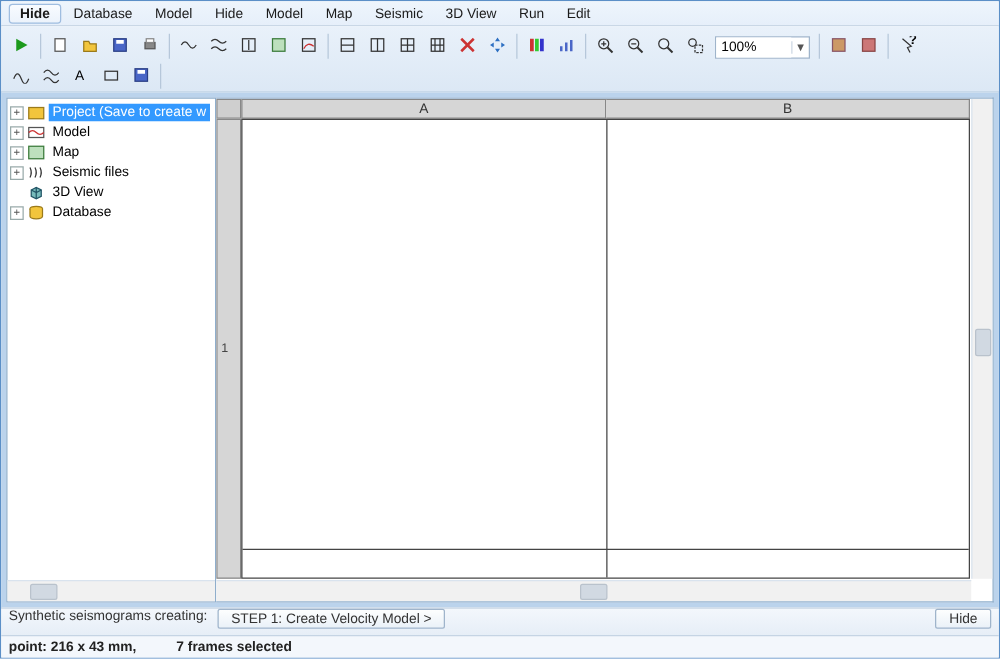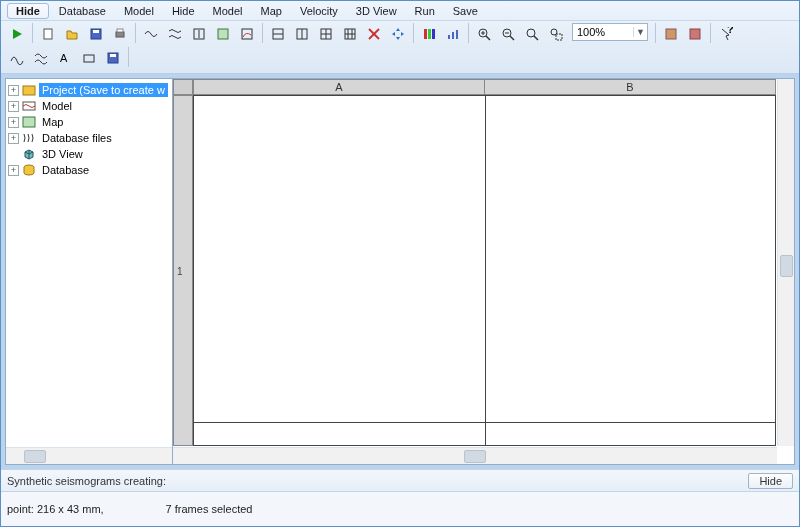--- a/index.html
+++ b/index.html
@@ -16,21 +16,21 @@
 .titlebar .win-close { width: 46px; background: linear-gradient(#f08377,#d44b3f); border-color:#b23a30; color:#fff;}
 .titlebar .win-btn svg { display:block; }
 
 
 .menubar { height: 20px; background: linear-gradient(#eef5fc,#e6effa); border-bottom: 1px solid #c9d7e6; display:flex; align-items:center; padding: 0 6px; gap: 2px;}
 .menubar .menu-item { padding: 2px 8px; color:#1a1a1a; cursor:default;}
 .menubar .menu-item.first { font-weight:600; border: 1px solid #9fbde0; background: linear-gradient(#f8fbff,#ecf3fb); border-radius:3px; padding:1px 8px;}
 
 
 .toolbars { background: linear-gradient(#e9f1fa,#dce8f5); border-bottom: 1px solid #b9cee2; padding: 2px 4px; }
-.tool-row { display:flex; align-items:flex-start; height: 24px;}
+.tool-row { display:flex; align-items:flex-end; height: 24px;}
 .tool-sep { width:1px; height:20px; background:#b6c7da; margin:0 3px;}
 .tool-btn { width:22px; height:22px; display:flex; align-items:center; justify-content:center; margin:0 1px; border:1px solid transparent; border-radius:2px; cursor:default;}
 .zoom-box { margin:0 4px; display:flex; align-items:center; border:1px solid #9fb4cb; background:#fff; height:18px;}
 .zoom-box input { border:none; width:60px; padding:0 4px; font-size:11px; height:16px; outline:none;}
 .zoom-box .dd { width:14px; text-align:center; border-left:1px solid #cdd8e4; color:#555; font-size:9px;}
 
 
 .body { flex:1; display:flex; background:#bbd3ec; padding:4px; gap:0; overflow:hidden;}
 .tree-panel { width:168px; background:#fff; border:1px solid #8faecc; display:flex; flex-direction:column;}
 .tree { flex:1; padding:3px 2px; overflow:hidden;}
@@ -53,45 +53,45 @@
 .corner { position:absolute; top:0; left:0; width:20px; height:16px; background:#cfcfcf; border:1px solid #888;}
 .grid { position:absolute; top:16px; left:20px; right:18px; bottom:18px; border:1px solid #444;}
 .grid .v-mid { position:absolute; top:0; bottom:0; left:50%; width:1px; background:#444;}
 .grid .h-bot { position:absolute; left:0; right:0; bottom:22px; height:1px; background:#444;}
 .vscroll { position:absolute; top:0; right:0; bottom:18px; width:17px; background:#f1f1f1; border-left:1px solid #d9e3ee;}
 .vscroll .vthumb { position:absolute; top:48%; left:2px; width:13px; height:22px; background:#d1d9e2; border:1px solid #b9c2cc; border-radius:2px;}
 .hscroll { position:absolute; left:0; right:17px; bottom:0; height:17px; background:#f1f1f1; border-top:1px solid #d9e3ee; display:flex; align-items:center;}
 .hscroll .hthumb { margin-left:50%; transform:translateX(-50%); width:22px; height:13px; background:#d1d9e2; border:1px solid #b9c2cc; border-radius:2px;}
 
 
-.stepbar { height:22px; background:linear-gradient(#f3f7fc,#e6eef7); border-top:1px solid #c5d4e4; display:flex; align-items:center; padding:0 6px; gap:8px;}
+.stepbar { height:22px; background:linear-gradient(#f3f7fc,#e6eef7); border-top:1px solid #c5d4e4; display:flex; align-items:flex-start; padding:0 6px; gap:8px;}
 .stepbar .label { color:#333;}
 .step-btn { border:1px solid #9fb4cb; background:linear-gradient(#fdfefe,#eaf1f8); padding:1px 10px; border-radius:2px; color:#333; cursor:default; font-size:11px;}
 .stepbar .spacer { flex:1;}
 
 
-.statusbar { height:35px; background:#f3f7fc; border-top:1px solid #c5d4e4; display:flex; align-items:center; padding:0 6px; gap:62px; color:#222;}
+.statusbar { height:18px; background:#f3f7fc; border-top:1px solid #c5d4e4; display:flex; align-items:center; padding:0 6px; gap:32px; color:#222;font-weight:bold;}
 </style>
 </head>
 <body>
 
 <div class="window">
 
 
   <div class="menubar">
     <span class="menu-item first">Hide</span>
     <span class="menu-item">Database</span>
     <span class="menu-item">Model</span>
     <span class="menu-item">Hide</span>
     <span class="menu-item">Model</span>
     <span class="menu-item">Map</span>
-    <span class="menu-item">Velocity</span>
+    <span class="menu-item">Seismic</span>
     <span class="menu-item">3D View</span>
     <span class="menu-item">Run</span>
-    <span class="menu-item">Save</span>
+    <span class="menu-item">Edit</span>
   </div>
 
   <div class="toolbars">
     <div class="tool-row">
       <div class="tool-btn">
           <svg width="14" height="14">
             <polygon points="3,2 12,7 3,12" fill="#1c9a1c"></polygon>
           </svg>
         </div>
       <div class="tool-sep"></div>
@@ -313,21 +313,21 @@
             </span>
           <span class="lbl">Map</span>
         </div>
         <div class="tree-row">
           <span class="exp">+</span>
           <span class="ticon">
               <svg width="14" height="14">
                 <path d="M2 3q2 4 0 8M6 3q2 4 0 8M10 3q2 4 0 8" fill="none" stroke="#333"></path>
               </svg>
             </span>
-          <span class="lbl">Database files</span>
+          <span class="lbl">Seismic files</span>
         </div>
         <div class="tree-row">
           <span class="exp blank"></span>
           <span class="ticon">
               <svg width="14" height="14">
                 <path d="M3 5l4-2 4 2v5l-4 2-4-2z" fill="#7bb" stroke="#256"></path>
                 <path d="M7 3v9M3 5l4 2 4-2" fill="none" stroke="#256"></path>
               </svg>
             </span>
           <span class="lbl">3D View</span>
@@ -367,20 +367,21 @@
           </div>
         <div class="hscroll">
             <div class="hthumb"></div>
           </div>
       </div>
     </div>
   </div>
 
   <div class="stepbar">
     <span class="label">Synthetic seismograms creating:</span>
+    <span class="step-btn">STEP 1: Create Velocity Model  &gt;</span>
     <span class="spacer"></span>
     <span class="step-btn">Hide</span>
   </div>
 
   <div class="statusbar">
     <span>point: 216 x 43 mm,</span>
     <span>7 frames selected</span>
   </div>
 
 </div>

